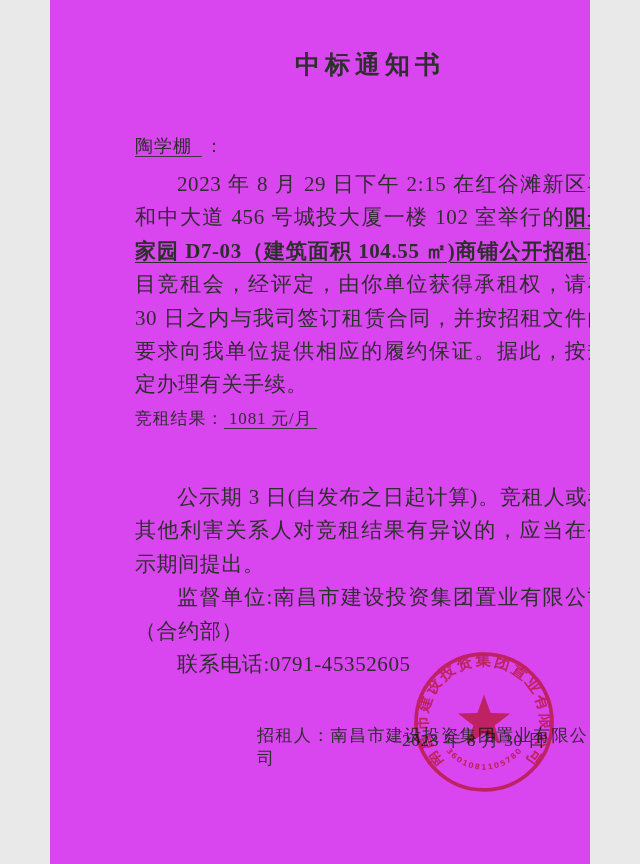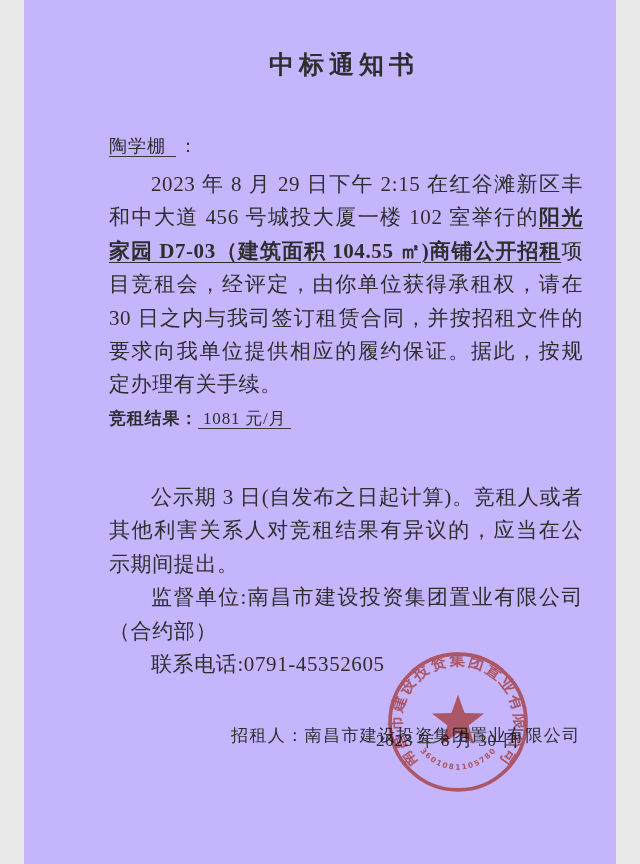--- a/index.html
+++ b/index.html
@@ -1,20 +1,20 @@
 <!DOCTYPE html>
 <html><head>
 <meta charset="utf-8">
 <style>
   html,body{margin:0;padding:0;background:#e9e9e9;}
   .page{
     position:relative;
-    width:592px;height:864px;
+    width:540px;height:864px;
     margin:0 auto;
-    background:#c4b5fd;
+    background:#d946ef;
     font-family:"Liberation Serif","DejaVu Serif",serif;
     color:#2e2e2e;
     overflow:hidden;
   }
   .doc-title{
     position:absolute;top:48px;left:0;width:640px;
     text-align:center;
     font-size:25px;font-weight:700;letter-spacing:5px;
   }
   .salutation{
@@ -38,21 +38,21 @@
   .hl{
     font-weight:700;
     text-decoration:underline;
     text-underline-offset:4px;
     text-decoration-thickness:1.2px;
   }
   .result-line{
     position:absolute;top:407px;left:85px;
     font-size:17px;letter-spacing:0.8px;
   }
-  .result-line .label{font-weight:700;text-align:center;}
+  .result-line .label{font-weight:400;text-align:center;}
   .result-line .value{
     border-bottom:1.3px solid #3a3a3a;
     white-space:pre;
   }
   .block-3{top:481px;}
   .line-flow{text-indent:2em;}
   .sign-line{
     position:absolute;top:694px;left:207px;
     font-size:17px;letter-spacing:1.4px;
     z-index:1;

